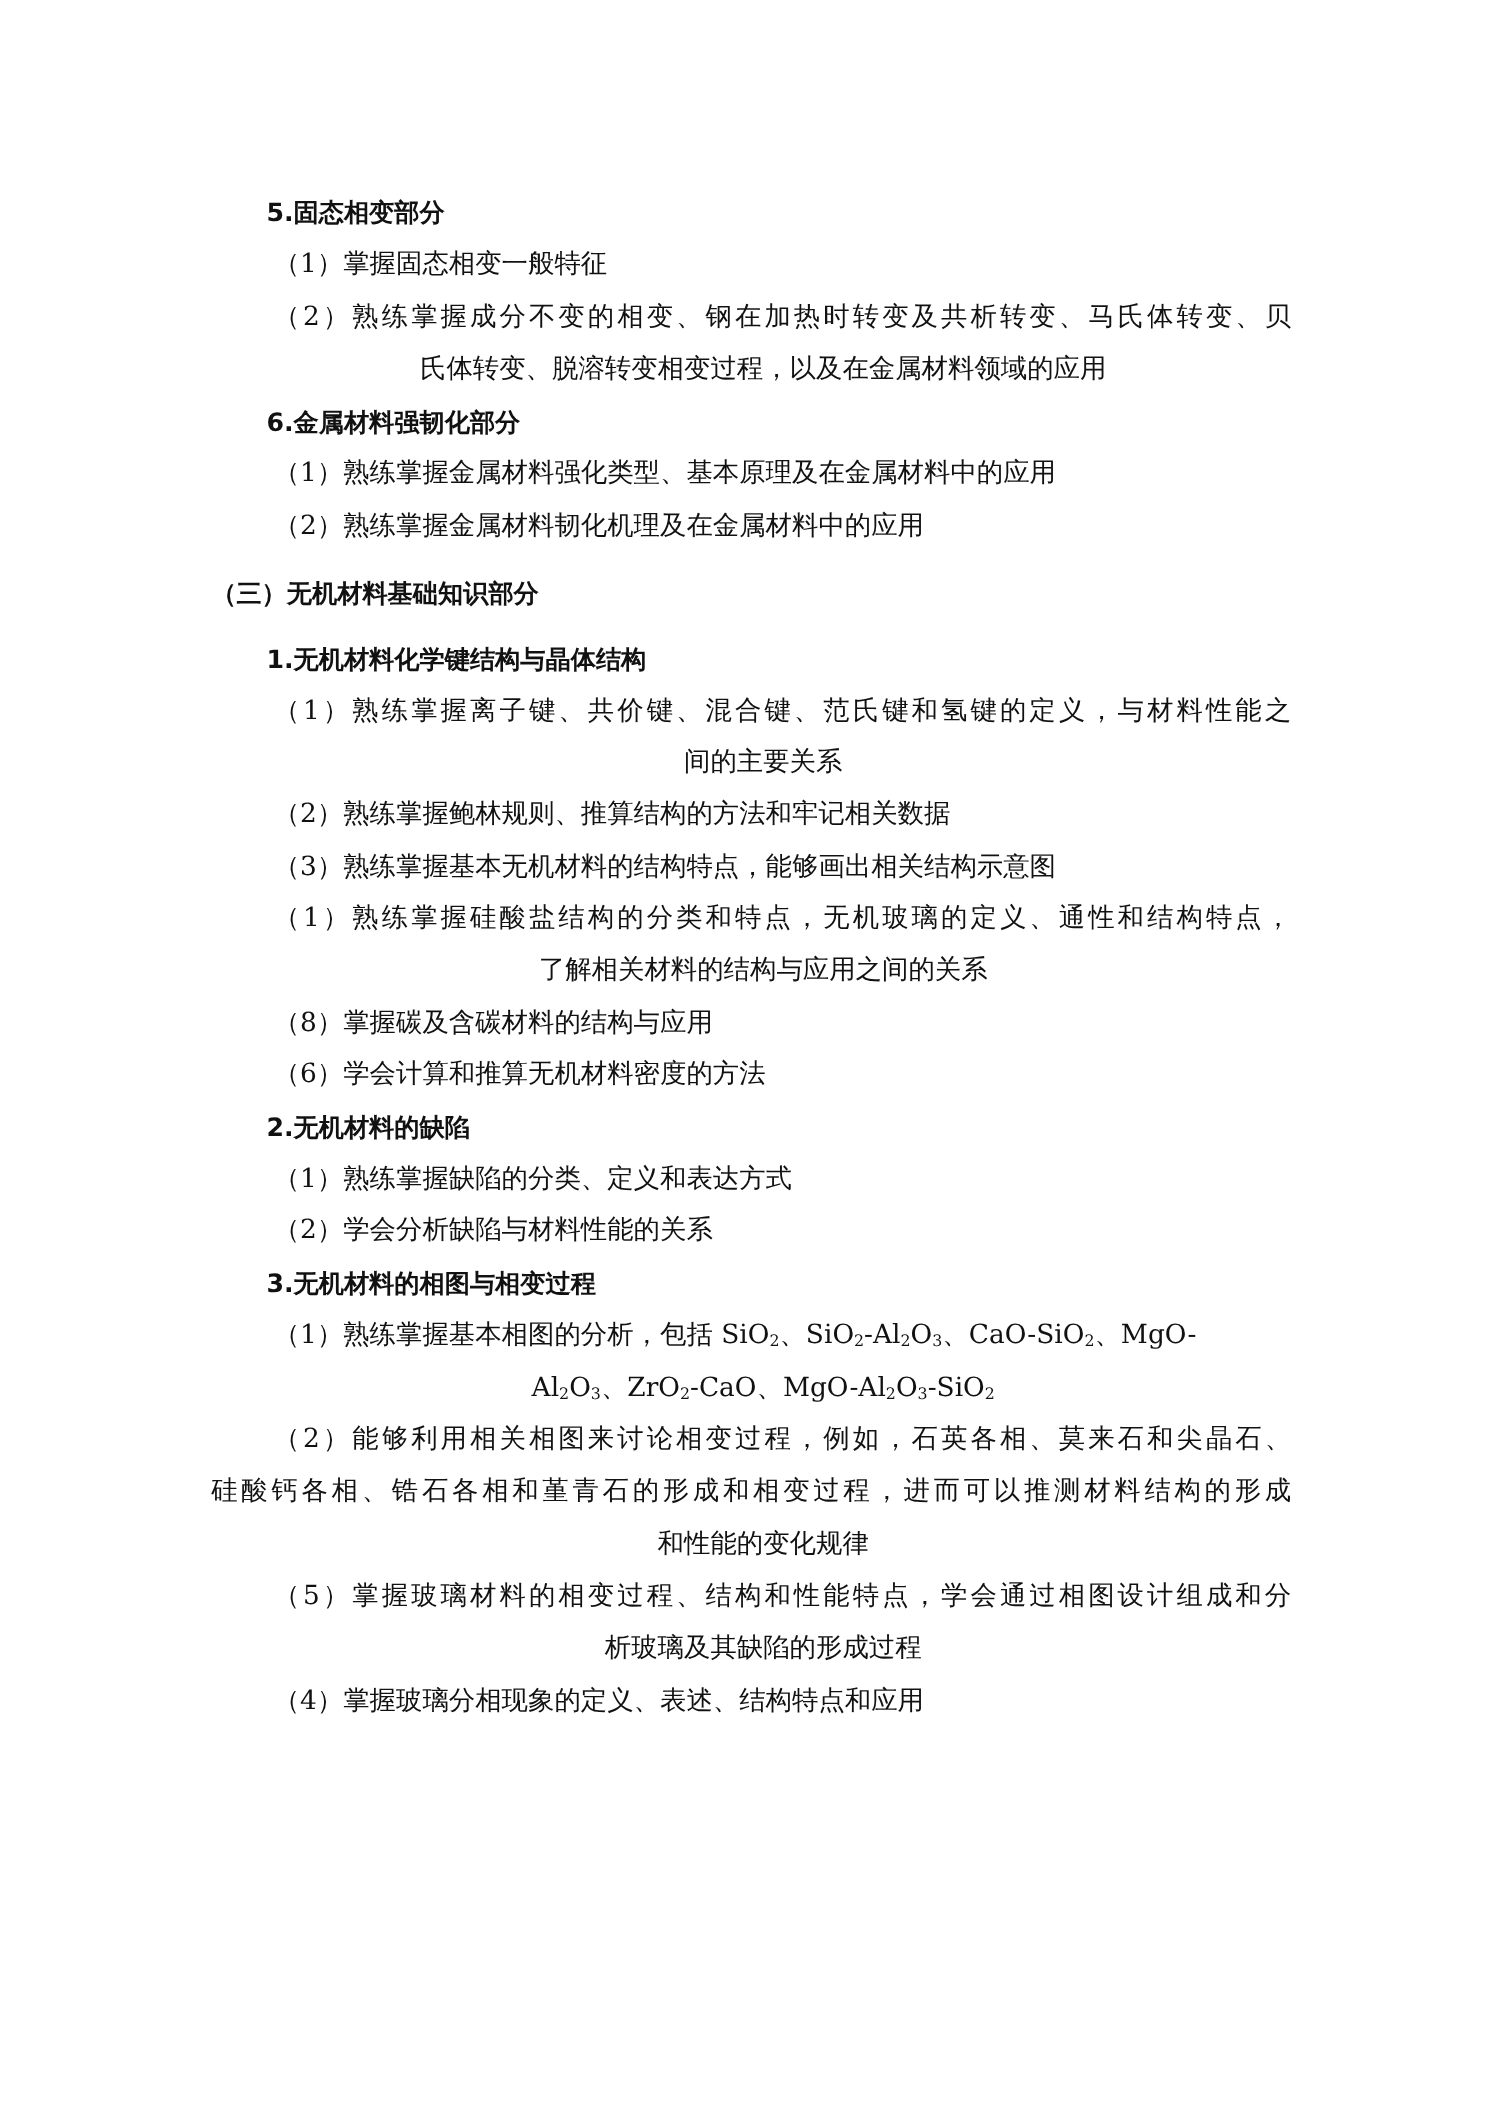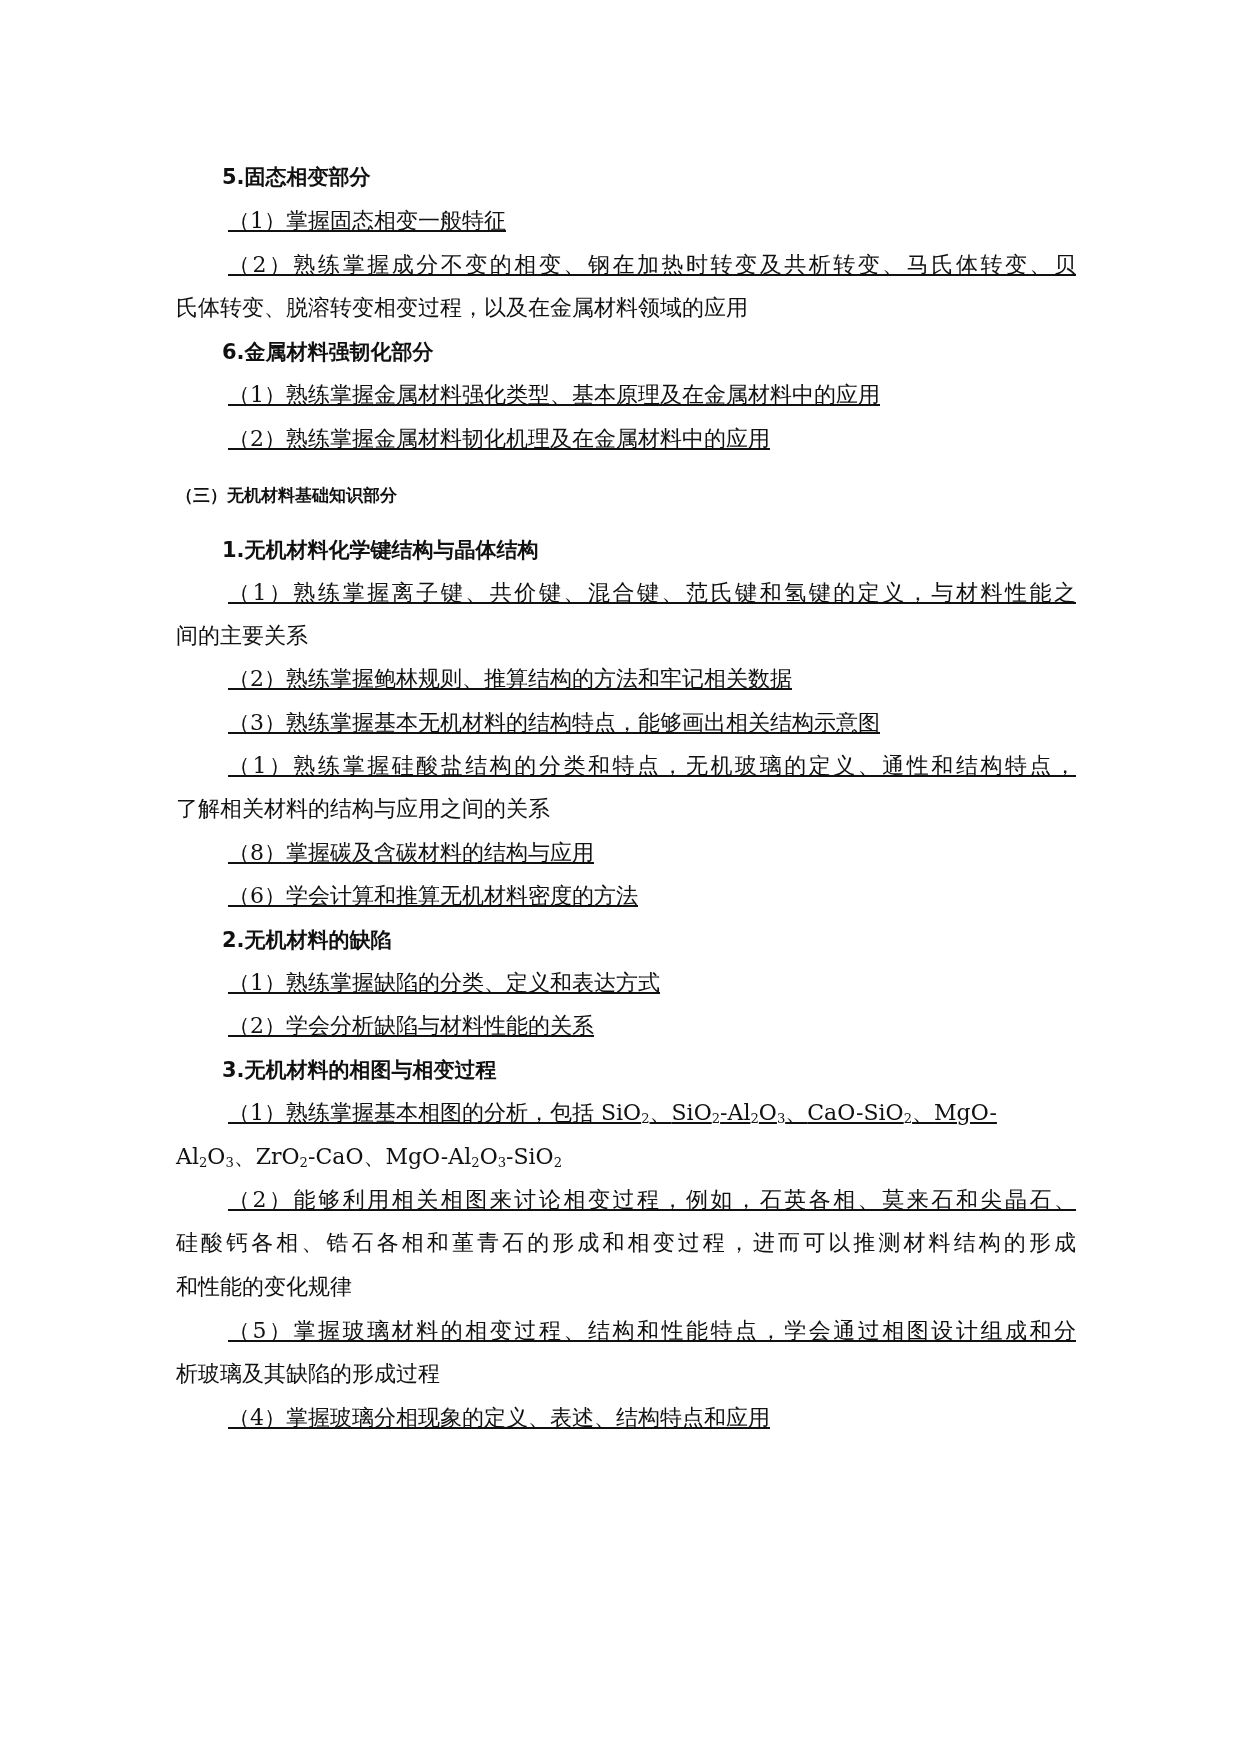--- a/index.html
+++ b/index.html
@@ -1,23 +1,23 @@
 <!DOCTYPE html>
 <html><head>
 <meta charset="utf-8">
 <style>
   html, body { margin: 0; padding: 0; background: #ffffff; }
   body { width: 1240px; height: 1754px; position: relative; overflow: hidden;
          font-family: "DejaVu Serif", "Liberation Serif", serif; color: #111; }
   .page { position: absolute; left: 0; top: 0; width: 1240px; height: 1754px; margin-top: 28px; }
   .line { position: absolute; left: 176px; width: 920px; font-size: 22px; line-height: 30px; white-space: nowrap; }
-  .indent { left: 228px; text-decoration: underline; }
+  .indent { left: 228px; }
   .h2 { left: 222px; font-weight: bold; font-family: "DejaVu Sans", "Liberation Sans", sans-serif; font-size: 21px; }
-  .h1 { left: 176px; font-weight: bold; font-family: "DejaVu Sans", "Liberation Sans", sans-serif; font-size: 17px; }
-  .cont { left: 176px; }
+  .h1 { left: 176px; font-weight: bold; font-family: "DejaVu Sans", "Liberation Sans", sans-serif; font-size: 21px; }
+  .cont { left: 176px; text-align: center; }
   .just { text-align: justify; text-align-last: justify; width: 900px; }
   sub { font-size: 0.6em; vertical-align: -0.2em; line-height: 0; }
 </style>
 </head>
 <body>
 
 <div class="page">
 
   <div class="line h2" style="top:134px">5.固态相变部分</div>
   <div class="line indent" style="top:178px">（1）掌握固态相变一般特征</div>

